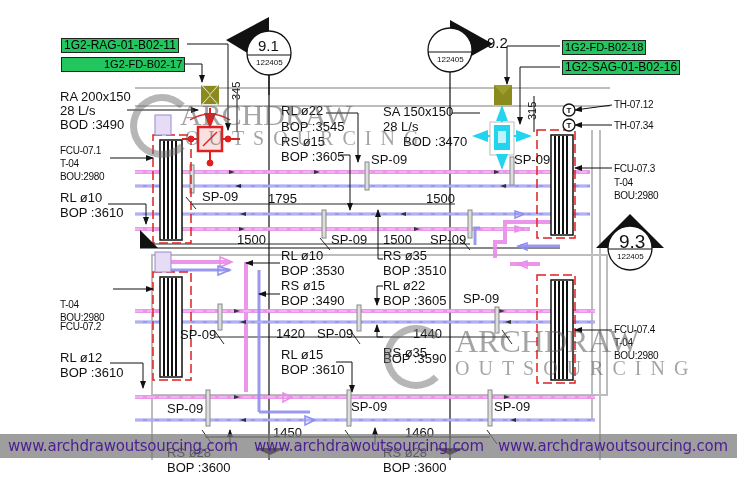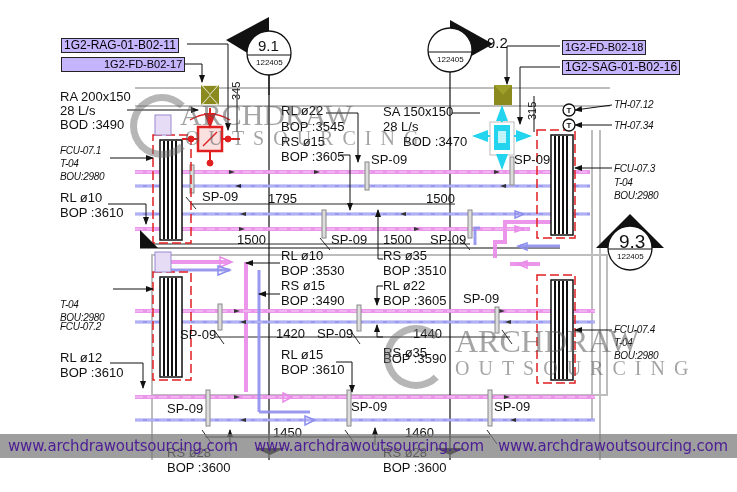--- a/index.html
+++ b/index.html
@@ -2,22 +2,22 @@
 <html><head>
 <meta charset="utf-8">
 <style>
   html,body{margin:0;padding:0;background:#ffffff;}
   #canvas{position:relative;width:737px;height:492px;overflow:hidden;background:#fff;font-family:"Liberation Sans",sans-serif;}
   svg{position:absolute;left:0;top:0;}
   .t{font-family:"Liberation Sans",sans-serif;fill:#111;}
   .lbl{position:absolute;font-family:"Liberation Sans",sans-serif;color:#111;white-space:nowrap;line-height:1;}
   .f13{font-size:13px;}
   .f11{font-size:11px;}
-  .f10{font-size:10px;letter-spacing:-0.3px;font-style:italic;}
-  .tag{position:absolute;border:1px solid #222;background:#c4b5fd;font-size:11px;padding:0 2px;line-height:13px;font-family:"Liberation Sans",sans-serif;white-space:nowrap;}
+  .f10{font-size:10px;letter-spacing:-0.3px;}
+  .tag{position:absolute;border:1px solid #222;background:#22c55e;font-size:11px;padding:0 2px;line-height:13px;font-family:"Liberation Sans",sans-serif;white-space:nowrap;}
   .wm-bar{position:absolute;left:0;top:434px;width:737px;height:24px;background:rgba(120,120,120,0.72);}
   .wm-bar span{position:absolute;top:3px;font-size:15px;color:#4c1d95;font-family:"DejaVu Sans",sans-serif;letter-spacing:-0.2px;}
   .wm-logo{position:absolute;font-family:"Liberation Serif",serif;color:rgba(90,90,90,0.55);white-space:nowrap;line-height:1;}
 </style>
 </head>
 <body>
 
 <div id="canvas">
   <svg width="737" height="492" viewBox="0 0 737 492">
     <defs>

